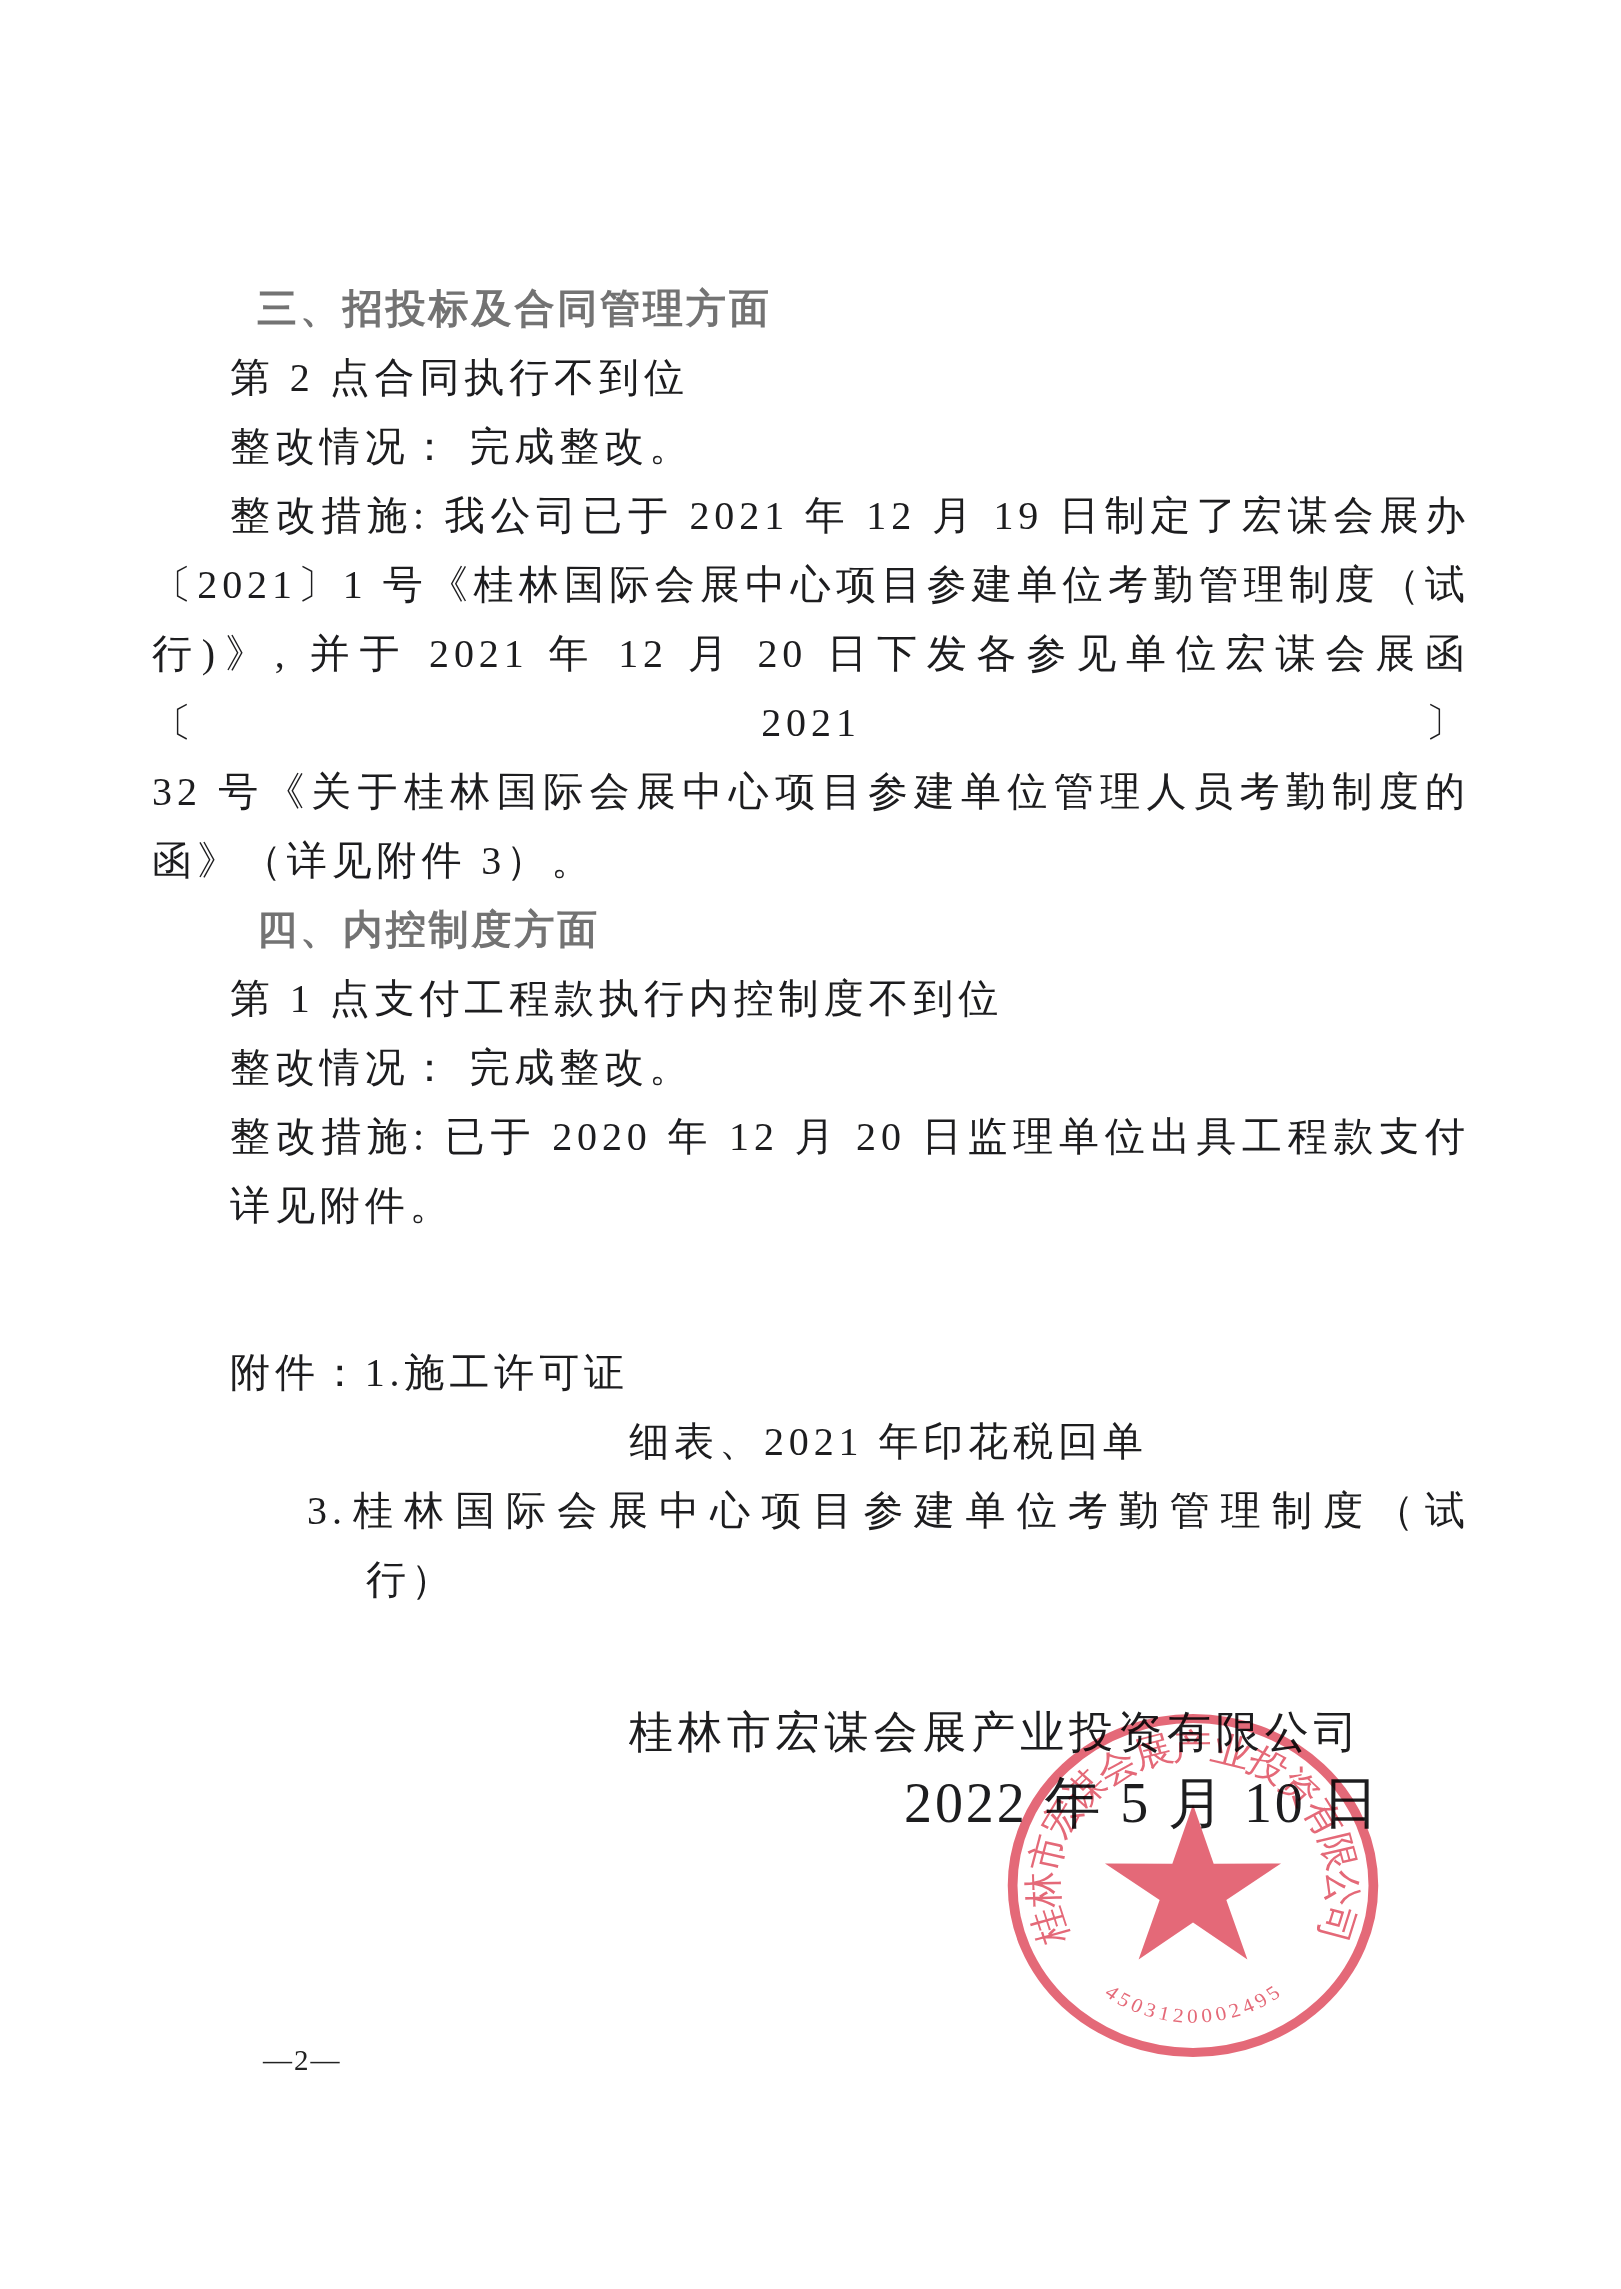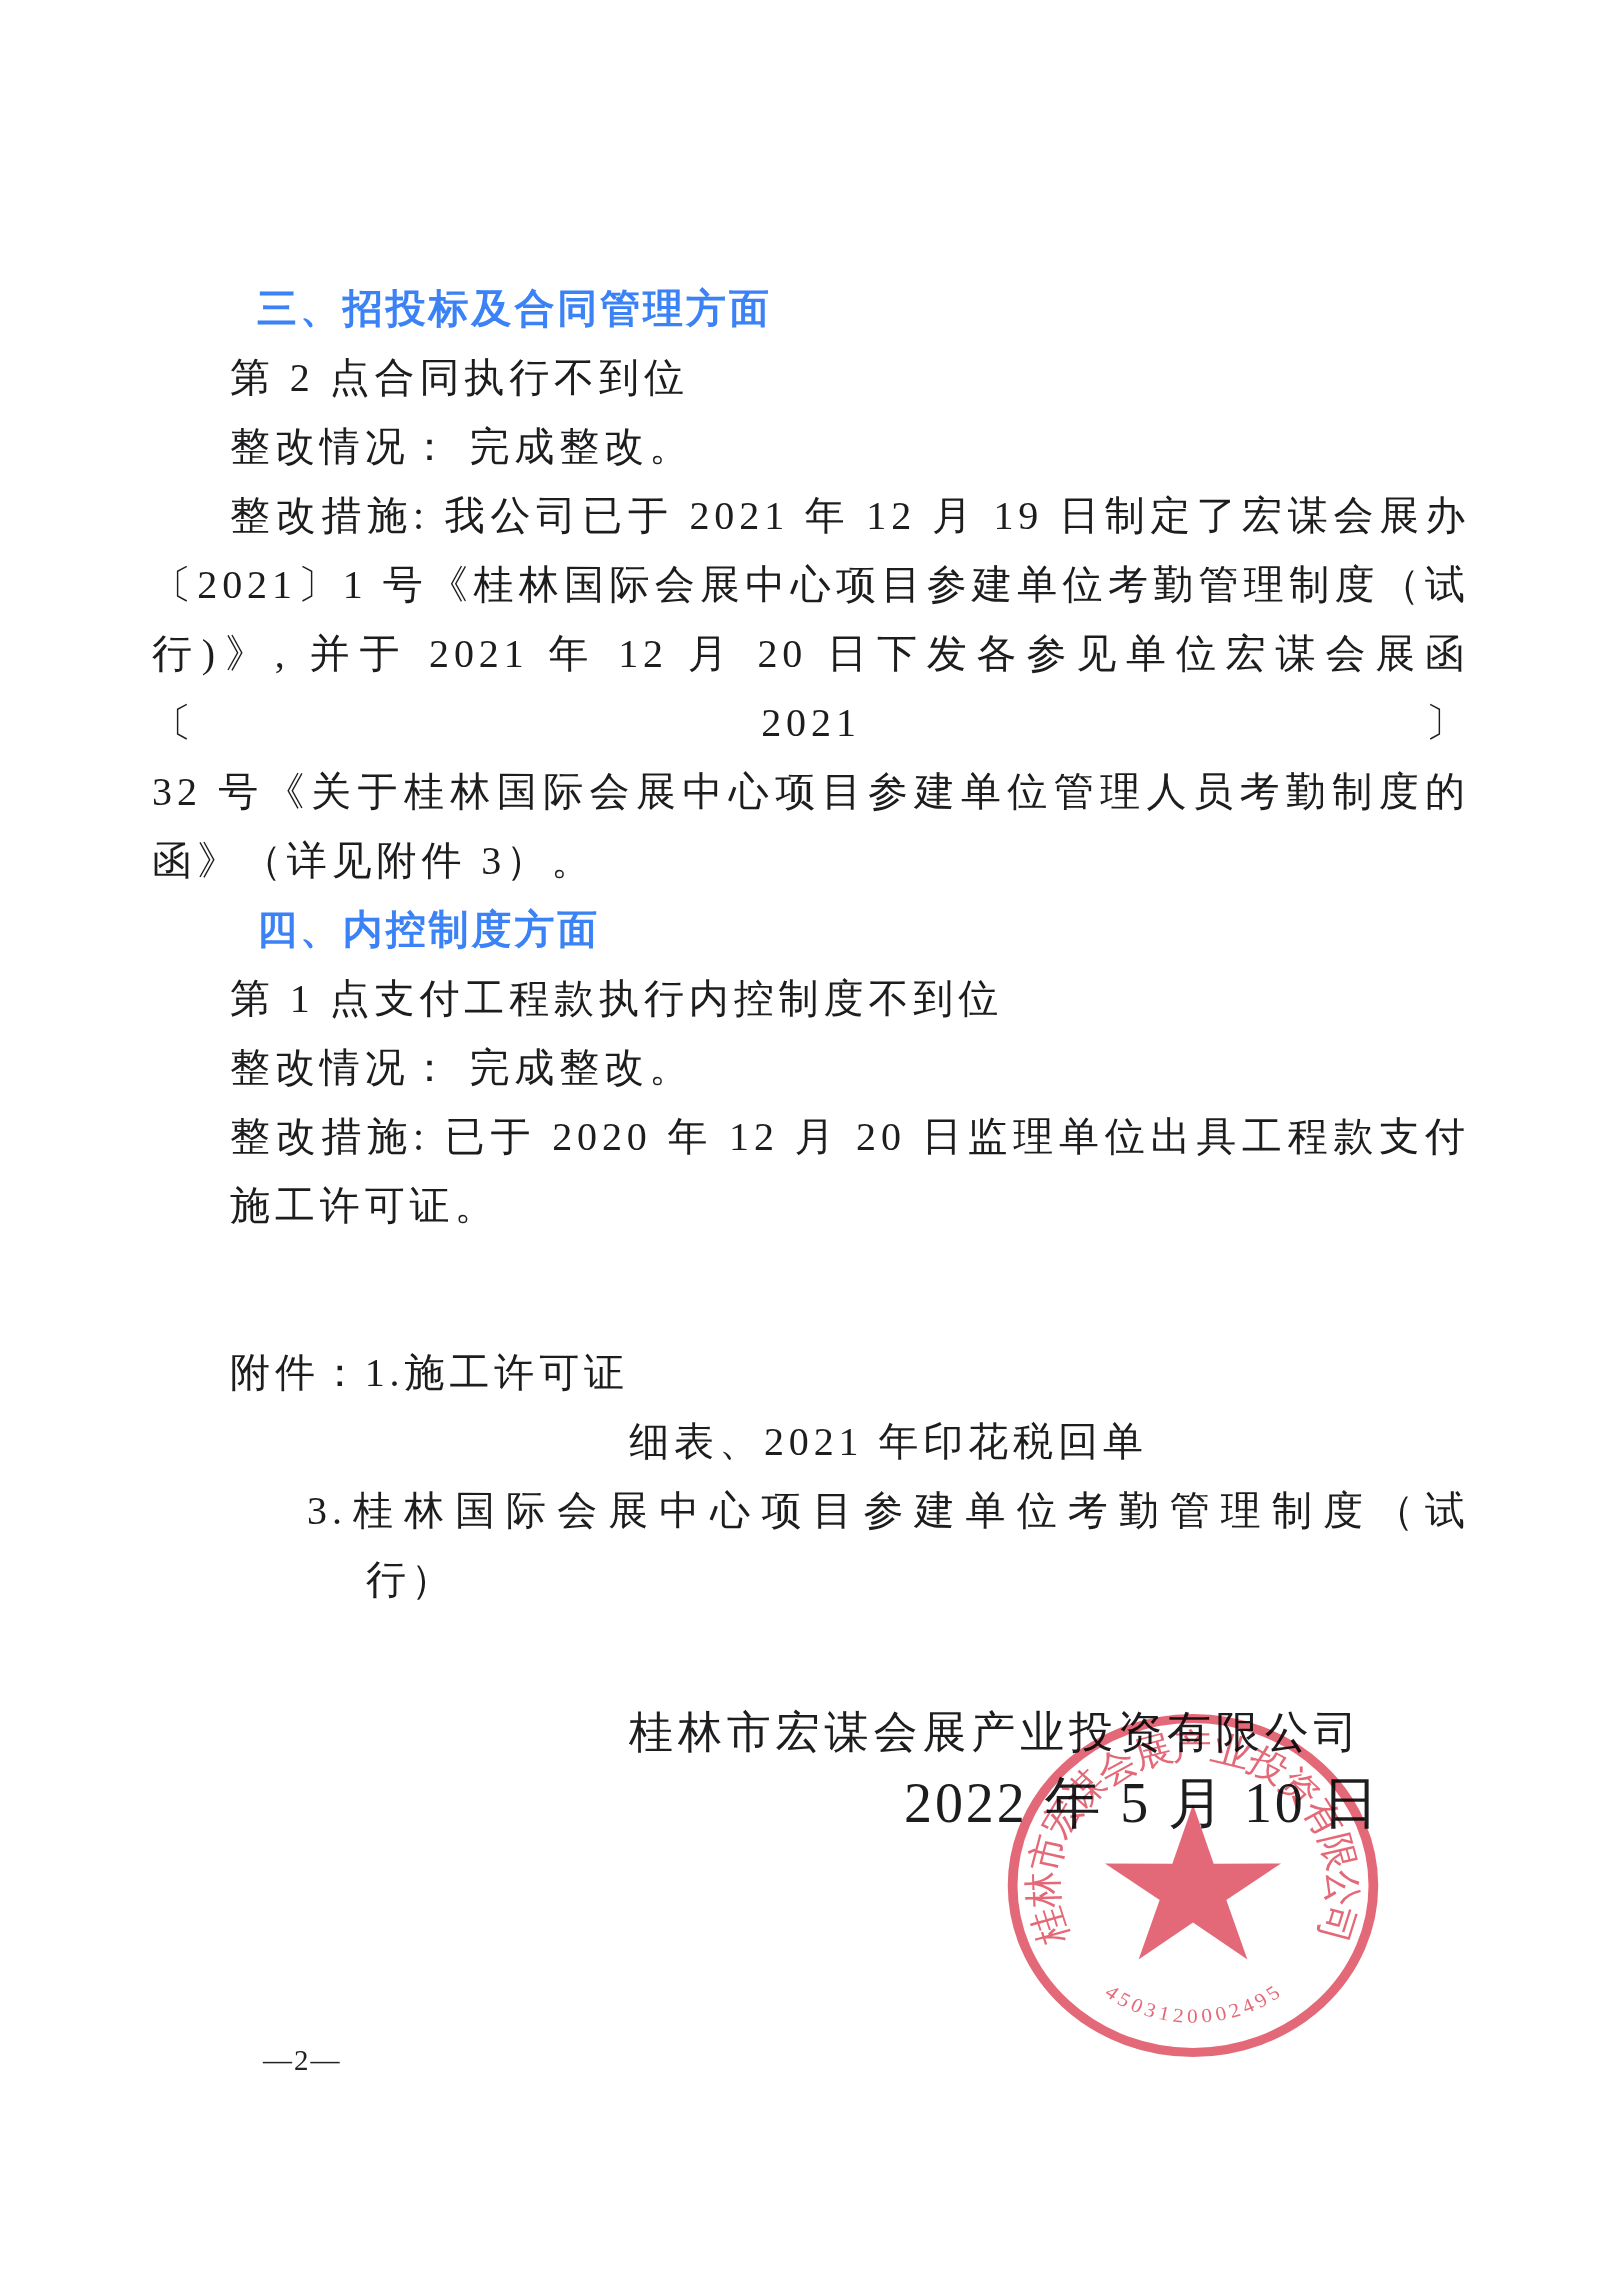--- a/index.html
+++ b/index.html
@@ -20,21 +20,21 @@
   .line {
     font-size:40px;
     line-height:69px;
     letter-spacing:4.9px;
     white-space:normal;
   }
   .line.heading {
     font-family:"Liberation Sans","DejaVu Sans",sans-serif;
     font-weight:700;
     letter-spacing:2.9px;
-    color:#3b82f6;
+    color:#737373;
     text-indent:105px;
   }
   .line.indent { text-indent:78px; }
   .line.stretch {
     text-align:justify;
     text-align-last:justify;
   }
   .line.attach { margin-left:155px;text-align:center; }
   .line.attach-deep { margin-left:214px; }
   .attachments { margin-top:98px; }
@@ -85,21 +85,21 @@
         <div class="line indent">整改情况： 完成整改。</div>
         <div class="line indent stretch">整改措施: 我公司已于 2021 年 12 月 19 日制定了宏谋会展办</div>
         <div class="line stretch">〔2021〕1 号《桂林国际会展中心项目参建单位考勤管理制度（试</div>
         <div class="line stretch">行)》, 并于 2021 年 12 月 20 日下发各参见单位宏谋会展函〔2021〕</div>
         <div class="line stretch">32 号《关于桂林国际会展中心项目参建单位管理人员考勤制度的</div>
         <div class="line">函》（详见附件 3）。</div>
         <div class="line heading">四、内控制度方面</div>
         <div class="line indent">第 1 点支付工程款执行内控制度不到位</div>
         <div class="line indent">整改情况： 完成整改。</div>
         <div class="line indent stretch">整改措施: 已于 2020 年 12 月 20 日监理单位出具工程款支付</div>
-        <div class="line indent">施工许可证。</div>
+        <div class="line indent">详见附件。</div>
       </div>
 
     <div id="attachment-lines" class="attachments">
         <div class="line indent">附件：1.施工许可证</div>
         <div class="line attach">细表、2021 年印花税回单</div>
         <div class="line attach stretch">3.桂林国际会展中心项目参建单位考勤管理制度（试</div>
         <div class="line attach-deep">行）</div>
       </div>
 
     <div class="signature">

